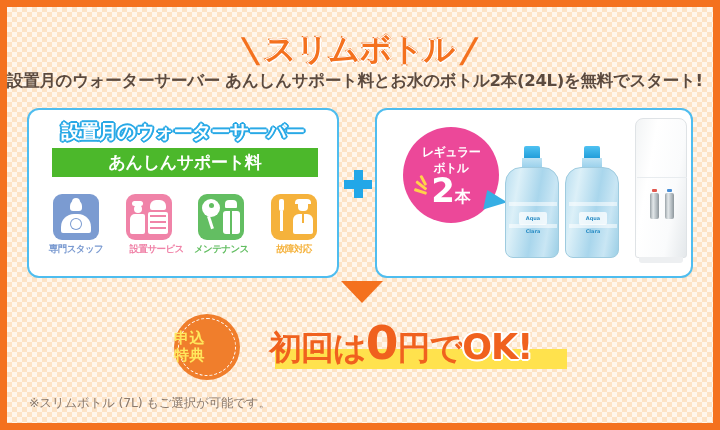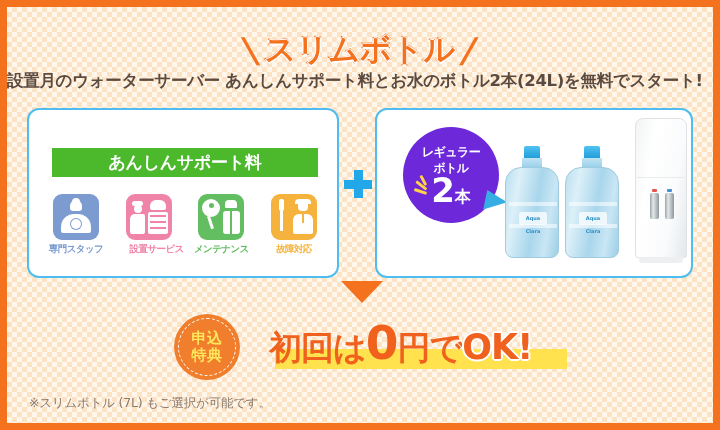--- a/index.html
+++ b/index.html
@@ -98,21 +98,21 @@
     margin-top:3px;font-size:9.5px;font-weight:bold;letter-spacing:-.6px;
     white-space:nowrap;
   }
   .cap-blue{color:#7B9BD1;}
   .cap-pink{color:#F083A8;text-align:right;}
   .cap-green{color:#63BE62;}
   .cap-orange{color:#F5B23C;}
   
   .bubble{
     position:absolute;left:26px;top:17px;width:96px;height:96px;
-    border-radius:50%;background:#6d28d9;
+    border-radius:50%;background:#ec4899;
   }
   .bubble-tail{
     position:absolute;left:108px;top:82px;width:0;height:0;
     border-left:22px solid #36AEE4;
     border-top:8px solid transparent;
     border-bottom:12px solid transparent;
     transform:rotate(12deg);
   }
   .bub-l1{
     position:absolute;left:0;top:17px;width:100%;text-align:center;
@@ -196,21 +196,21 @@
   
   .arrow{
     position:absolute;left:334px;top:274px;width:0;height:0;
     border-left:21px solid transparent;border-right:21px solid transparent;
     border-top:22px solid #F4711E;
   }
   
   .badge{
     position:absolute;left:167px;top:307px;width:66px;height:66px;
     border-radius:50%;background:#F07E2C;
-    display:flex;flex-direction:column;align-items:center;justify-content:center;
+    display:flex;flex-direction:column;justify-content:center;
   }
   .badge:before{
     content:"";position:absolute;left:4px;top:4px;width:58px;height:58px;
     border:1.5px dashed #FFFFFF;border-radius:50%;box-sizing:border-box;
   }
   .badge span{
     font-size:15px;font-weight:bold;color:#FFE75C;line-height:17px;
     letter-spacing:.5px;z-index:1;
   }
   .offer{
@@ -248,20 +248,21 @@
     <span class="slash l">\</span>
     <span class="hl-b">スリムボトル</span>
     <span class="slash r">/</span>
   </div>
 
   <div class="subtitle">設置月のウォーターサーバー あんしんサポート料とお水のボトル2本(24L)を無料でスタート!</div>
 
   <div class="cards">
 
     <div class="card card-left">
+      <div class="srv-title">設置月のウォーターサーバー</div>
 
       <div class="green-bar">
         <span>あんしんサポート料</span>
       </div>
 
       <div class="icon-row">
 
         <div class="icon-cell">
           <div class="icon-sq ic-blue">
             <span class="g" style="left:17px;top:6px;width:12px;height:11px;border-radius:6px 6px 3px 3px;"></span>

